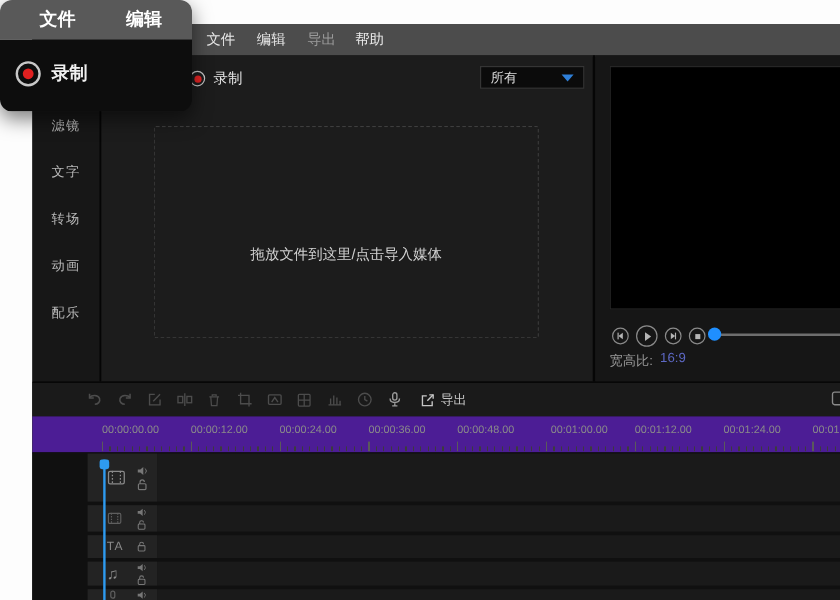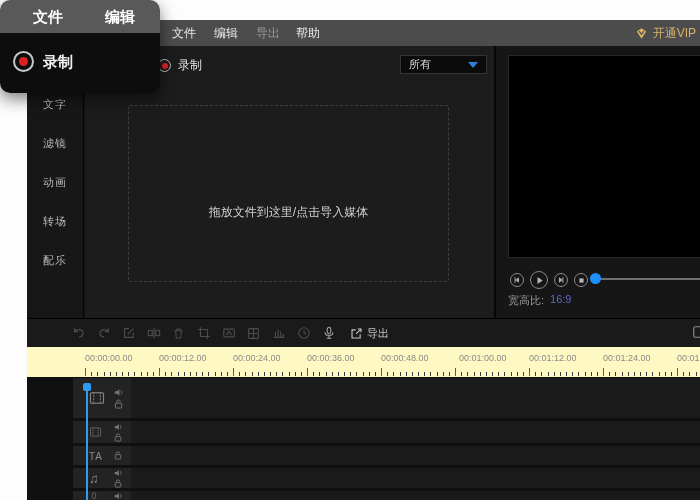--- a/index.html
+++ b/index.html
@@ -51,21 +51,21 @@
   .aspect-row .v{color:#5d68c4;}
 
   
   .timeline{left:27px;top:318px;width:673px;height:182px;background:#141414;border-top:1px solid #000;}
   .tl-toolbar{position:absolute;left:0;top:0;width:100%;height:28px;background:#1a1a1a;display:flex;align-items:center;gap:10px;padding-left:44px;box-sizing:border-box;}
   .tbtn{width:15px;height:15px;color:#4c4c4c;display:flex;align-items:center;justify-content:center;flex:0 0 auto;}
   .tbtn.lit{color:#9b9b9b;}
   .export-btn{display:flex;align-items:center;gap:4px;color:#c6c6c6;font-size:11px;margin-left:4px;}
   .panel-toggle{position:absolute;right:-6px;top:6px;width:14px;height:14px;color:#8a8a8a;}
 
-  .ruler{position:absolute;left:0;top:28px;width:100%;height:30px;background:#fef9c3;border-bottom:1px solid #050505;}
+  .ruler{position:absolute;left:0;top:28px;width:100%;height:30px;background:#4c1d95;border-bottom:1px solid #050505;}
   .rlabel{position:absolute;top:6px;font-size:9px;color:#8a8a8a;white-space:nowrap;}
   .rl-0{left:58px;} .rl-1{left:132px;text-align:right;} .rl-2{left:206px;} .rl-3{left:280px;text-align:right;} .rl-4{left:354px;}
   .rl-5{left:432px;} .rl-6{left:502px;} .rl-7{left:576px;} .rl-8{left:650px;}
   .ticks{position:absolute;left:58px;right:0;top:21px;height:8px;
      background:
        repeating-linear-gradient(to right,#5a5a5a 0 1px,transparent 1px 74px) left bottom/100% 8px no-repeat,
        repeating-linear-gradient(to right,#3c3c3c 0 1px,transparent 1px 6.1667px) left bottom/100% 4px no-repeat;}
 
   .tracks{position:absolute;left:0;top:58px;width:100%;height:124px;background:#101010;}
   .trow{position:absolute;left:0;width:100%;display:flex;padding-left:46px;}
@@ -101,36 +101,27 @@
 
 <div class="screen">
 
   <div class="abs app-bg"></div>
 
   <div class="abs menubar">
     <div class="menu-item mi-0">文件</div>
     <div class="menu-item mi-1">编辑</div>
     <div class="menu-item mi-2 dim">导出</div>
     <div class="menu-item mi-3">帮助</div>
-    <div class="vip">
-      <span>
-        <svg width="13" height="13" viewBox="0 0 16 16">
-            <path d="M8 1.5 L13.8 5.4 L8 14.5 L2.2 5.4 Z" fill="#d8b26a"></path>
-            <path d="M5 5 L8 9 L11 5" stroke="#4c4c4c" stroke-width="1.4" fill="none"></path>
-          </svg>
-      </span>
-      <span>开通VIP</span>
-    </div>
   </div>
 
   <div class="abs sidebar">
+    <div class="side-item">滤镜</div>
     <div class="side-item">文字</div>
-    <div class="side-item">滤镜</div>
+    <div class="side-item">转场</div>
     <div class="side-item">动画</div>
-    <div class="side-item">转场</div>
     <div class="side-item">配乐</div>
   </div>
 
   <div class="abs media">
     <div class="rec-row">
       <span class="rec-ring">
           <span class="dot"></span>
         </span>
       <span class="rec-label">录制</span>
     </div>

